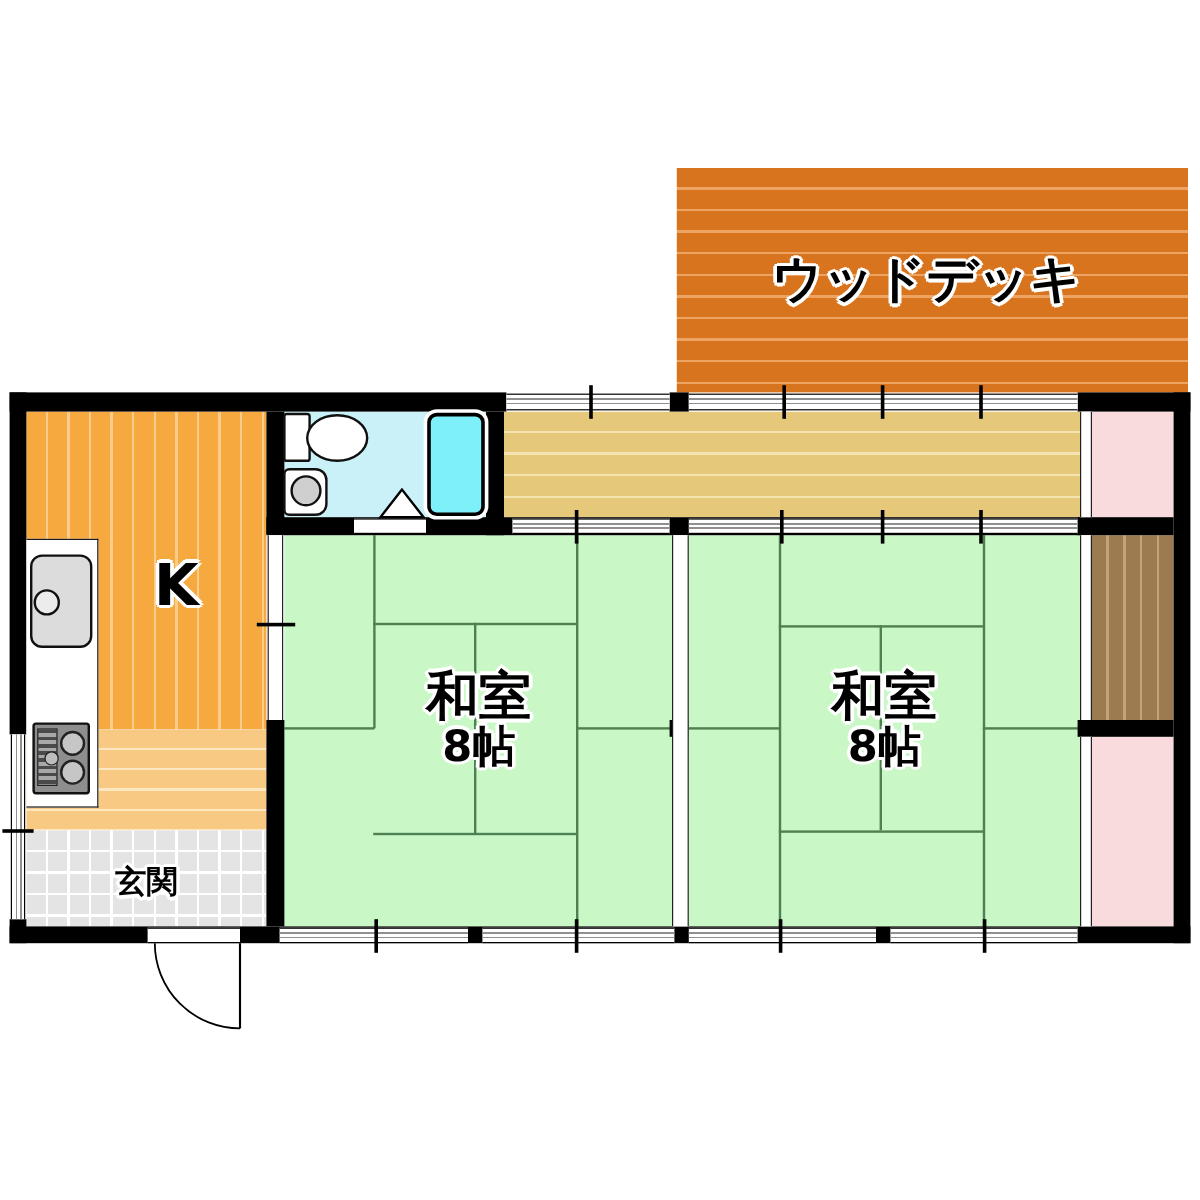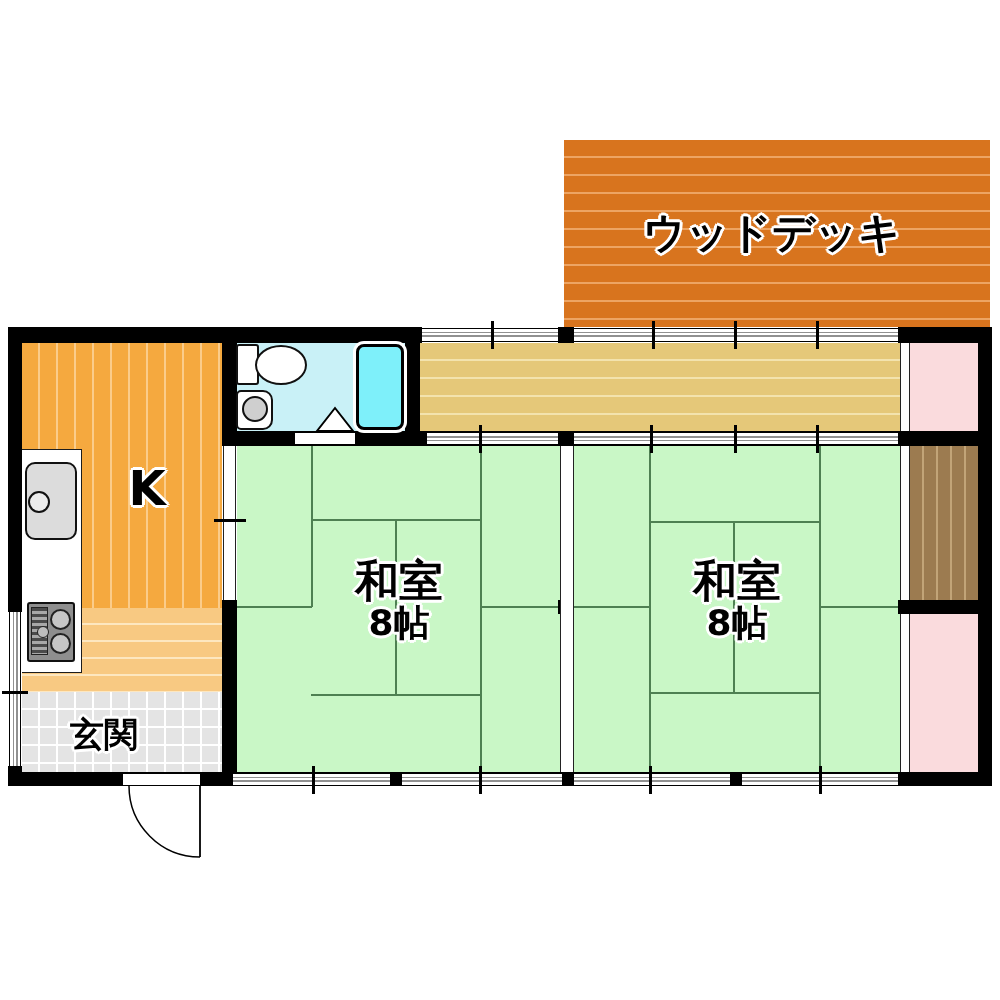--- a/index.html
+++ b/index.html
@@ -212,21 +212,21 @@
   </div>
 
   <div class="tub" style="left:356px; top:344px; width:48px; height:86px;"></div>
   <div class="tank" style="left:236px; top:344px; width:23px; height:41px;"></div>
   <div class="bowl" style="left:255px; top:345px; width:52px; height:40px;"></div>
   <div class="hand-sink" style="left:236px; top:390px; width:37px; height:40px;"></div>
   <div class="hand-sink-bowl" style="left:242px; top:396px; width:26px; height:26px;"></div>
 
   <div class="label" style="left:772px; top:233px; font-size:42px;">ウッドデッキ</div>
   <div class="label" style="left:147px; top:488px; font-size:48px;">K</div>
-  <div class="label" style="left:104px; top:735px; font-size:34px;">玄関</div>
+  <div class="label" style="left:122px; top:735px; font-size:26px;">玄関</div>
   <div class="label" style="left:399px; top:600px;">
     <div class="room-label-name">和室</div>
     <div class="room-label-size">8帖</div>
   </div>
   <div class="label" style="left:737px; top:600px;">
     <div class="room-label-name">和室</div>
     <div class="room-label-size">8帖</div>
   </div>
 
   <svg class="overlay" width="1000" height="1000" viewBox="0 0 1000 1000">

